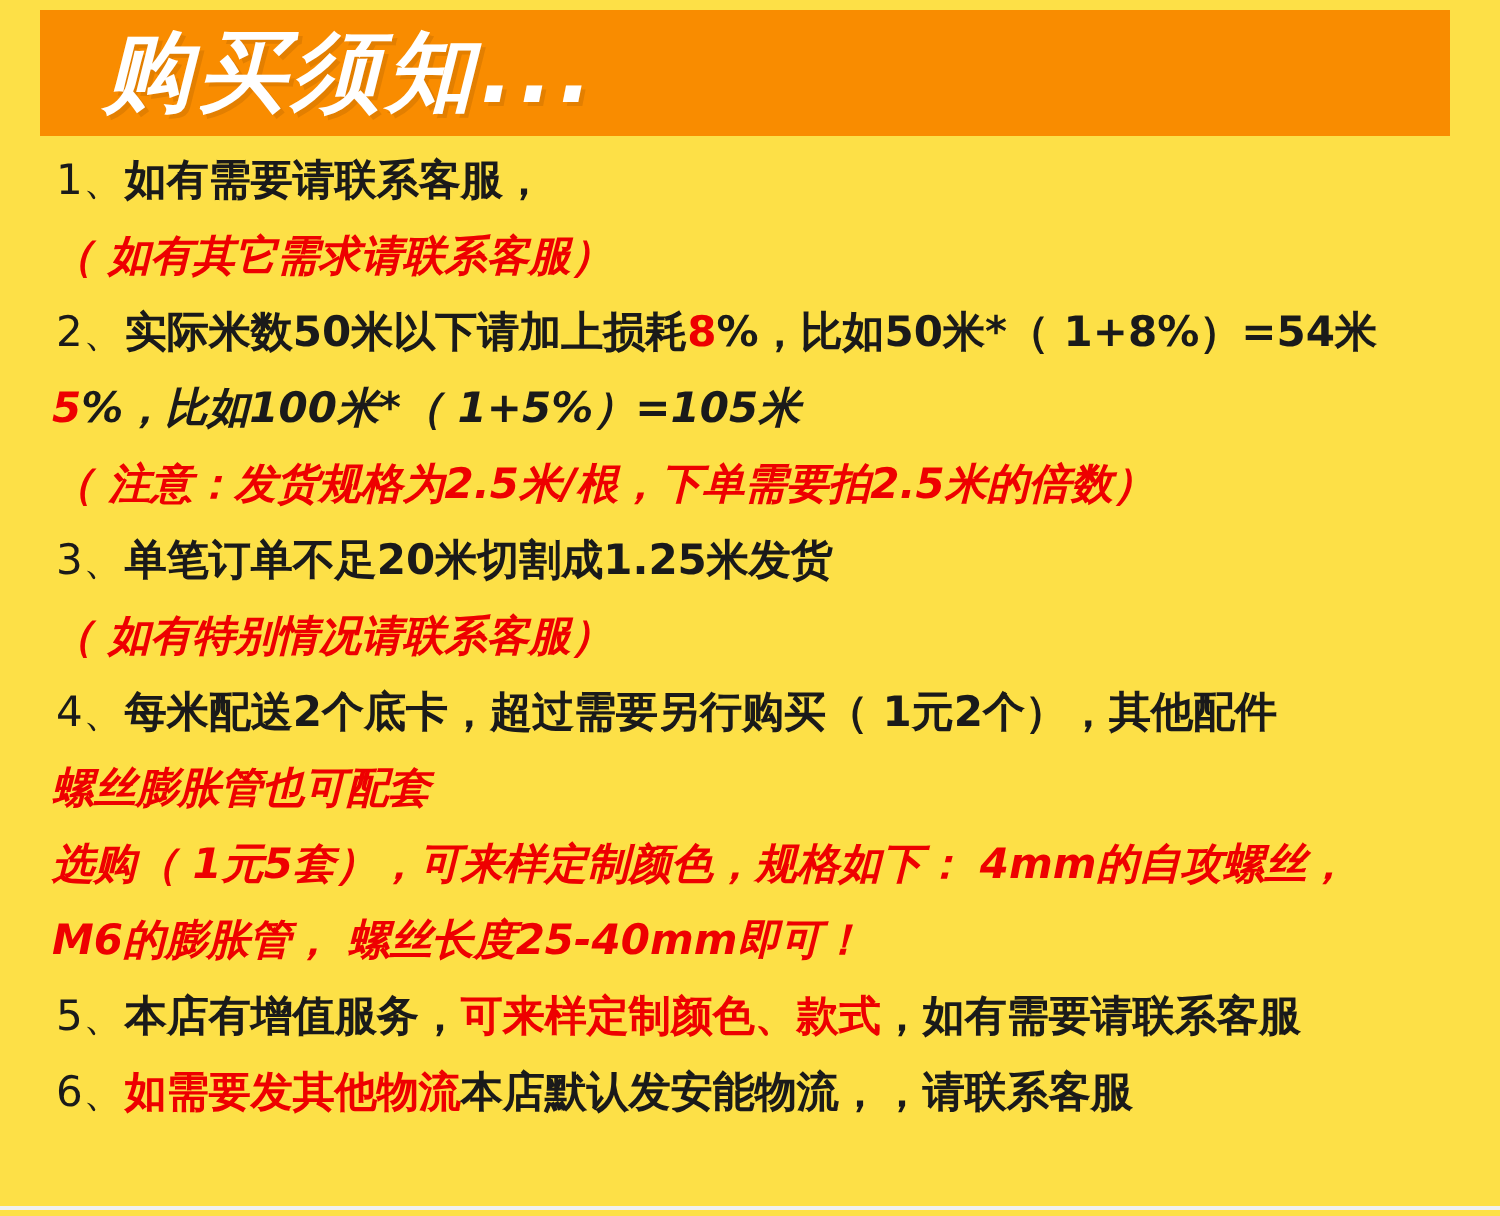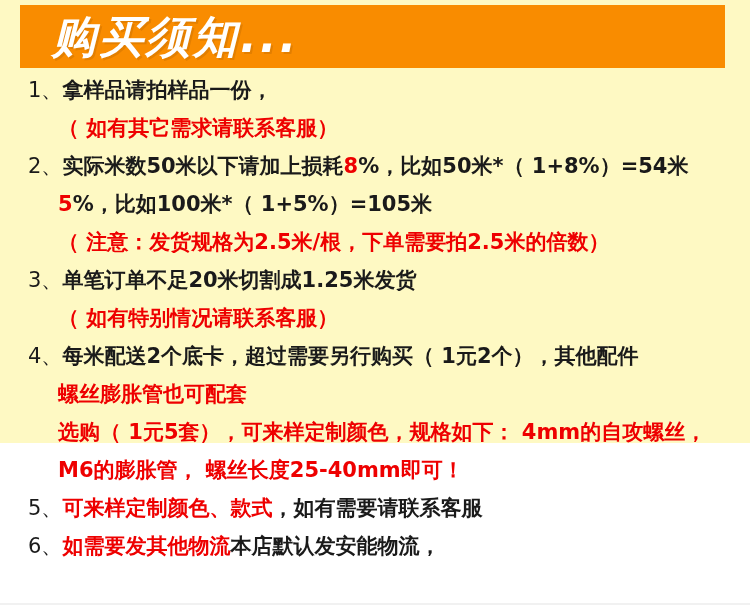--- a/index.html
+++ b/index.html
@@ -10,22 +10,22 @@
     width: 750px;
     height: 608px;
     background: #ffffff;
     font-family: "DejaVu Sans", "Liberation Sans", sans-serif;
     overflow: hidden;
   }
 
   .page {
     position: relative;
     width: 750px;
-    height: 443px;
-    background: #fef9c3;
+    height: 608px;
+    background: #fde047;
   }
 
   
   .banner {
     position: absolute;
     left: 20px;
     top: 5px;
     width: 705px;
     height: 63px;
     background: #f98c00;
@@ -62,21 +62,22 @@
     font-size: 21px;
     font-weight: bold;
     color: #1a1a1a;
     letter-spacing: 0px;
   }
 
   .line.num {
     padding-left: 28px;
   }
   .line.sub {
-    padding-left: 58px;
+    padding-left: 26px;
+    font-style: italic;
   }
 
   .marker {
     display: inline-block;
     min-width: 30px;
     font-weight: normal;
     font-size: 21px;
     color: #1a1a1a;
   }
 
@@ -104,21 +105,21 @@
 
 <div class="page">
 
   <div class="banner">
     <div class="banner-title">购买须知...</div>
   </div>
 
   <div class="notice-list">
       <div class="line num">
         <span class="marker">1、</span>
-        <span class="seg black">拿样品请拍样品一份，</span>
+        <span class="seg black">如有需要请联系客服，</span>
       </div>
       <div class="line sub">
         <span class="seg red">（ 如有其它需求请联系客服）</span>
       </div>
       <div class="line num">
         <span class="marker">2、</span>
         <span class="seg black">实际米数50米以下请加上损耗</span>
         <span class="seg red">8</span>
         <span class="seg black">%，比如50米*（ 1+8%）=54米</span>
       </div>
@@ -144,25 +145,27 @@
         <span class="seg red">螺丝膨胀管也可配套</span>
       </div>
       <div class="line sub">
         <span class="seg red">选购（ 1元5套），可来样定制颜色，规格如下： 4mm的自攻螺丝，</span>
       </div>
       <div class="line sub">
         <span class="seg red">M6的膨胀管， 螺丝长度25-40mm即可！</span>
       </div>
       <div class="line num">
         <span class="marker">5、</span>
+        <span class="seg black">本店有增值服务，</span>
         <span class="seg red">可来样定制颜色、款式</span>
         <span class="seg black">，如有需要请联系客服</span>
       </div>
       <div class="line num">
         <span class="marker">6、</span>
         <span class="seg red">如需要发其他物流</span>
         <span class="seg black">本店默认发安能物流，</span>
+        <span class="seg black">，请联系客服</span>
       </div>
     </div>
 
   <div class="bottom-rule"></div>
 
 </div>
 
 </body></html>

